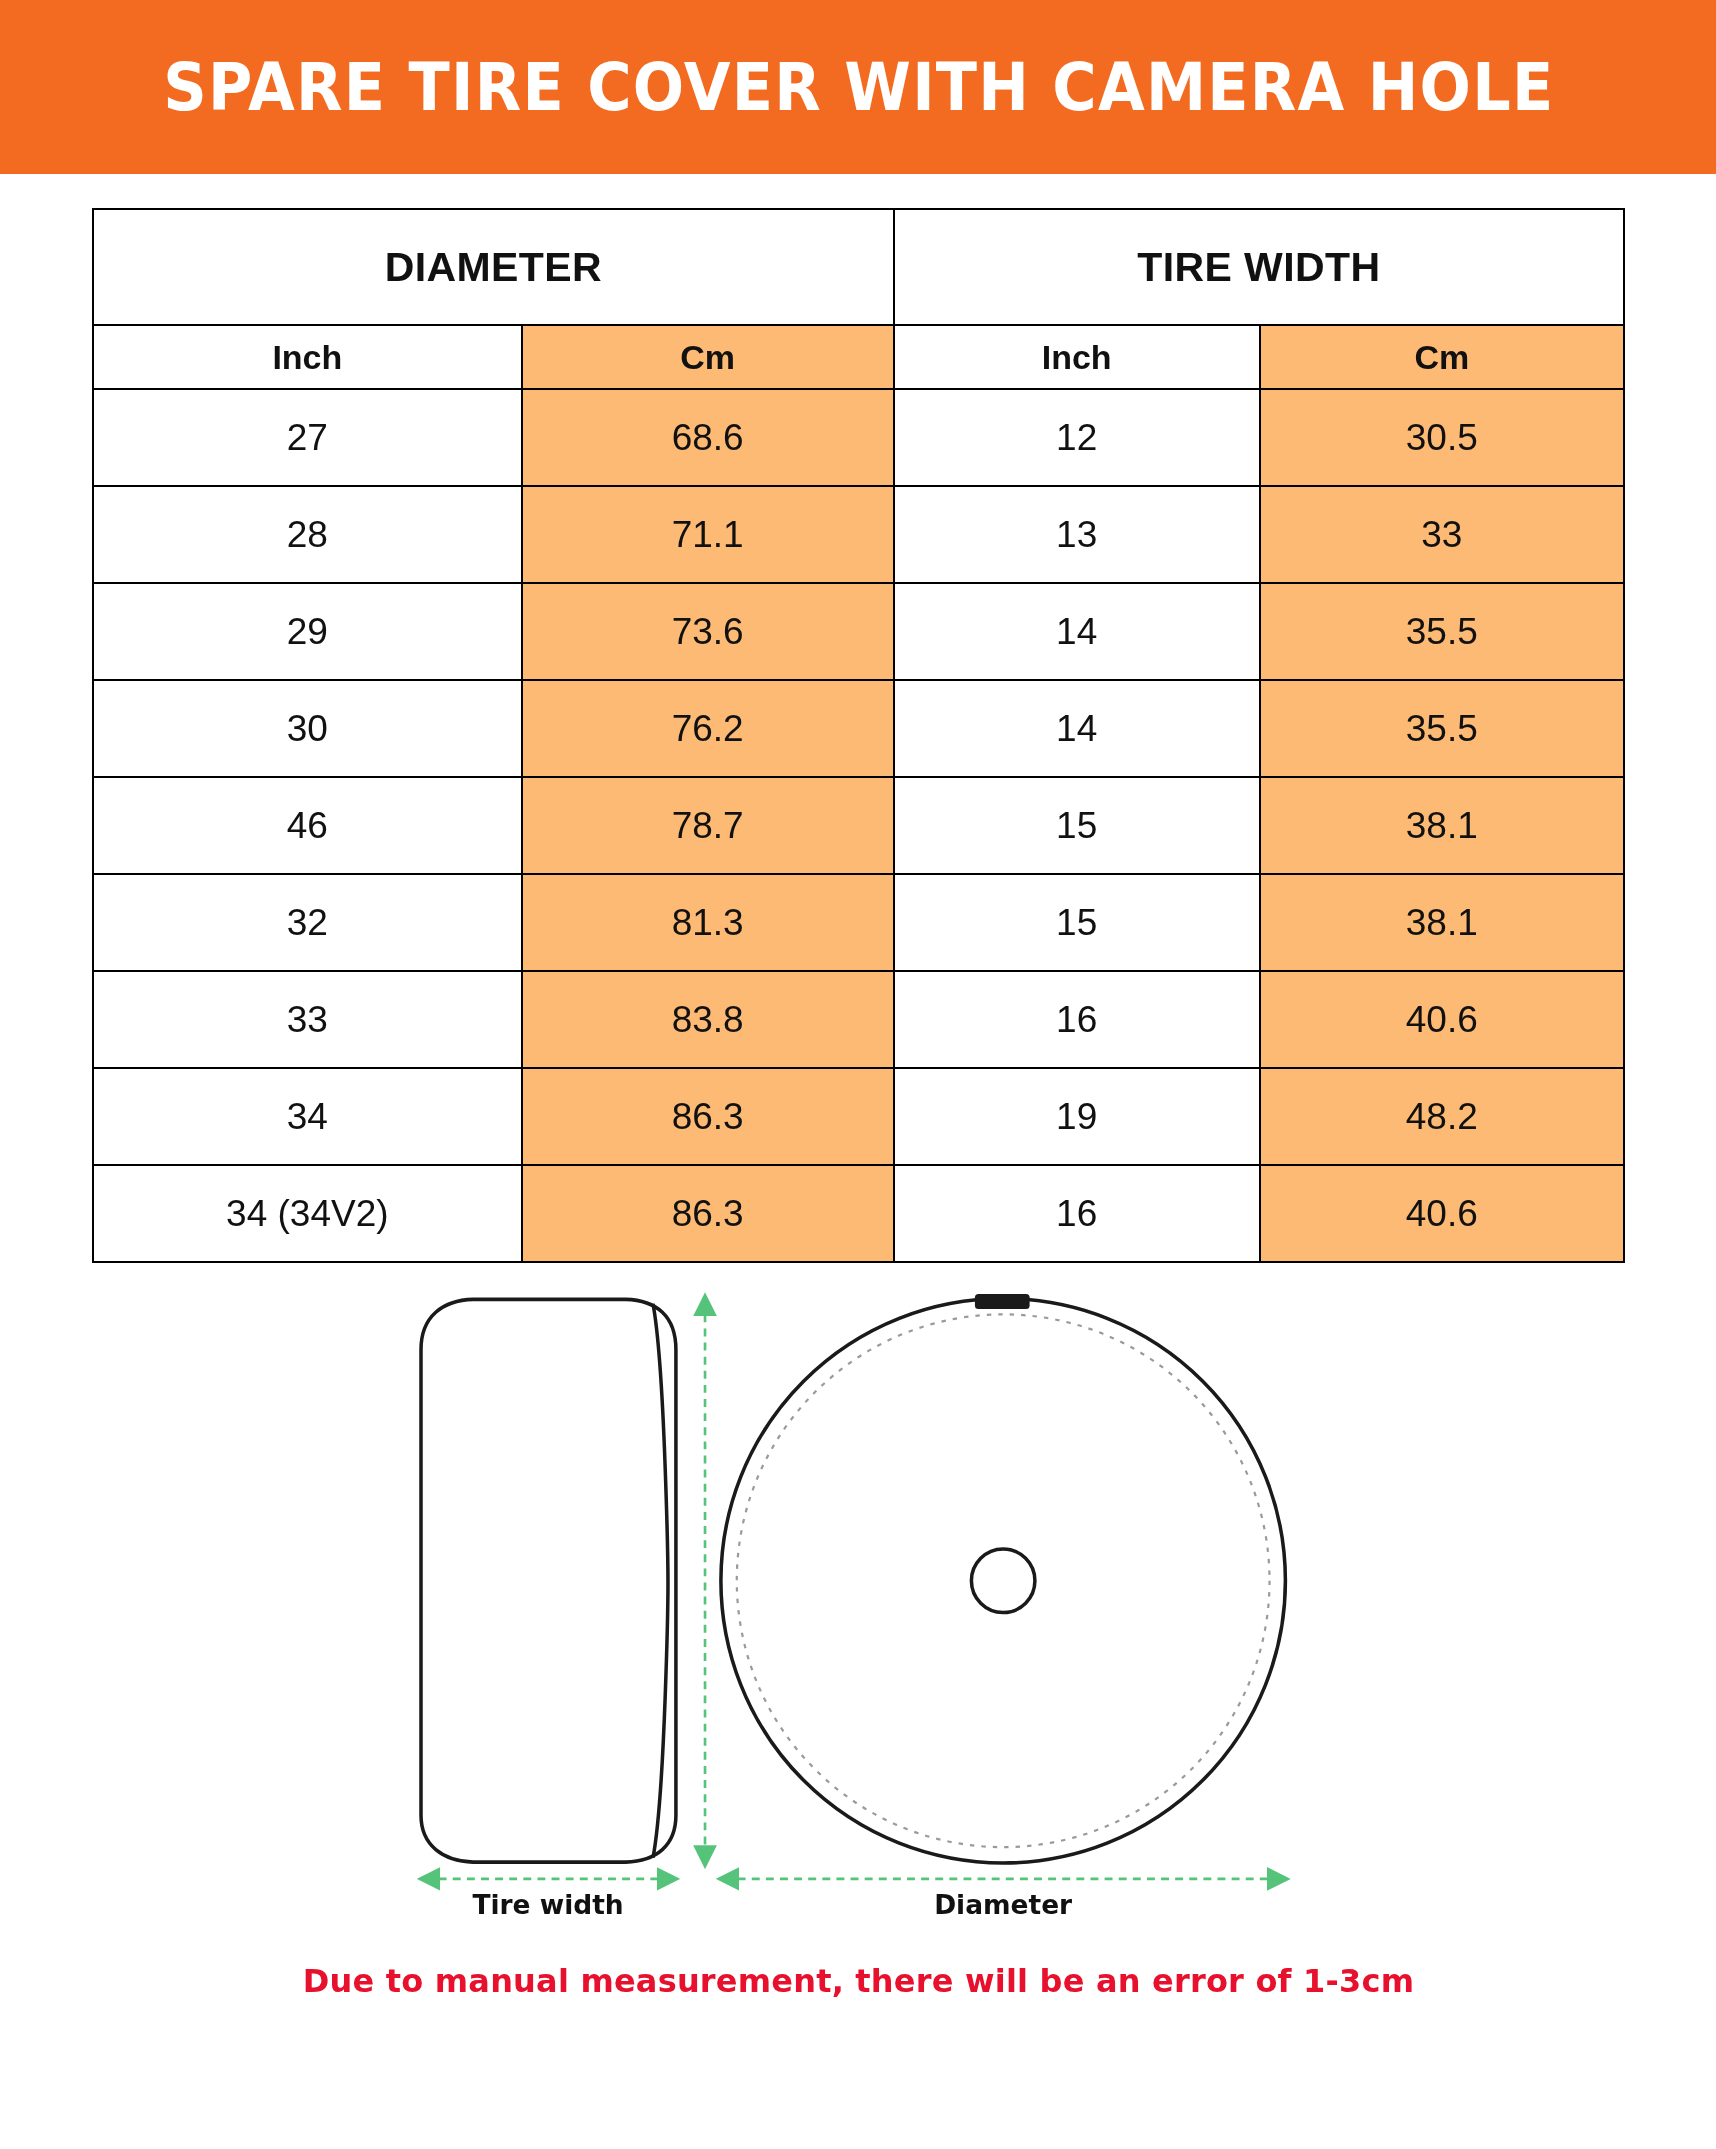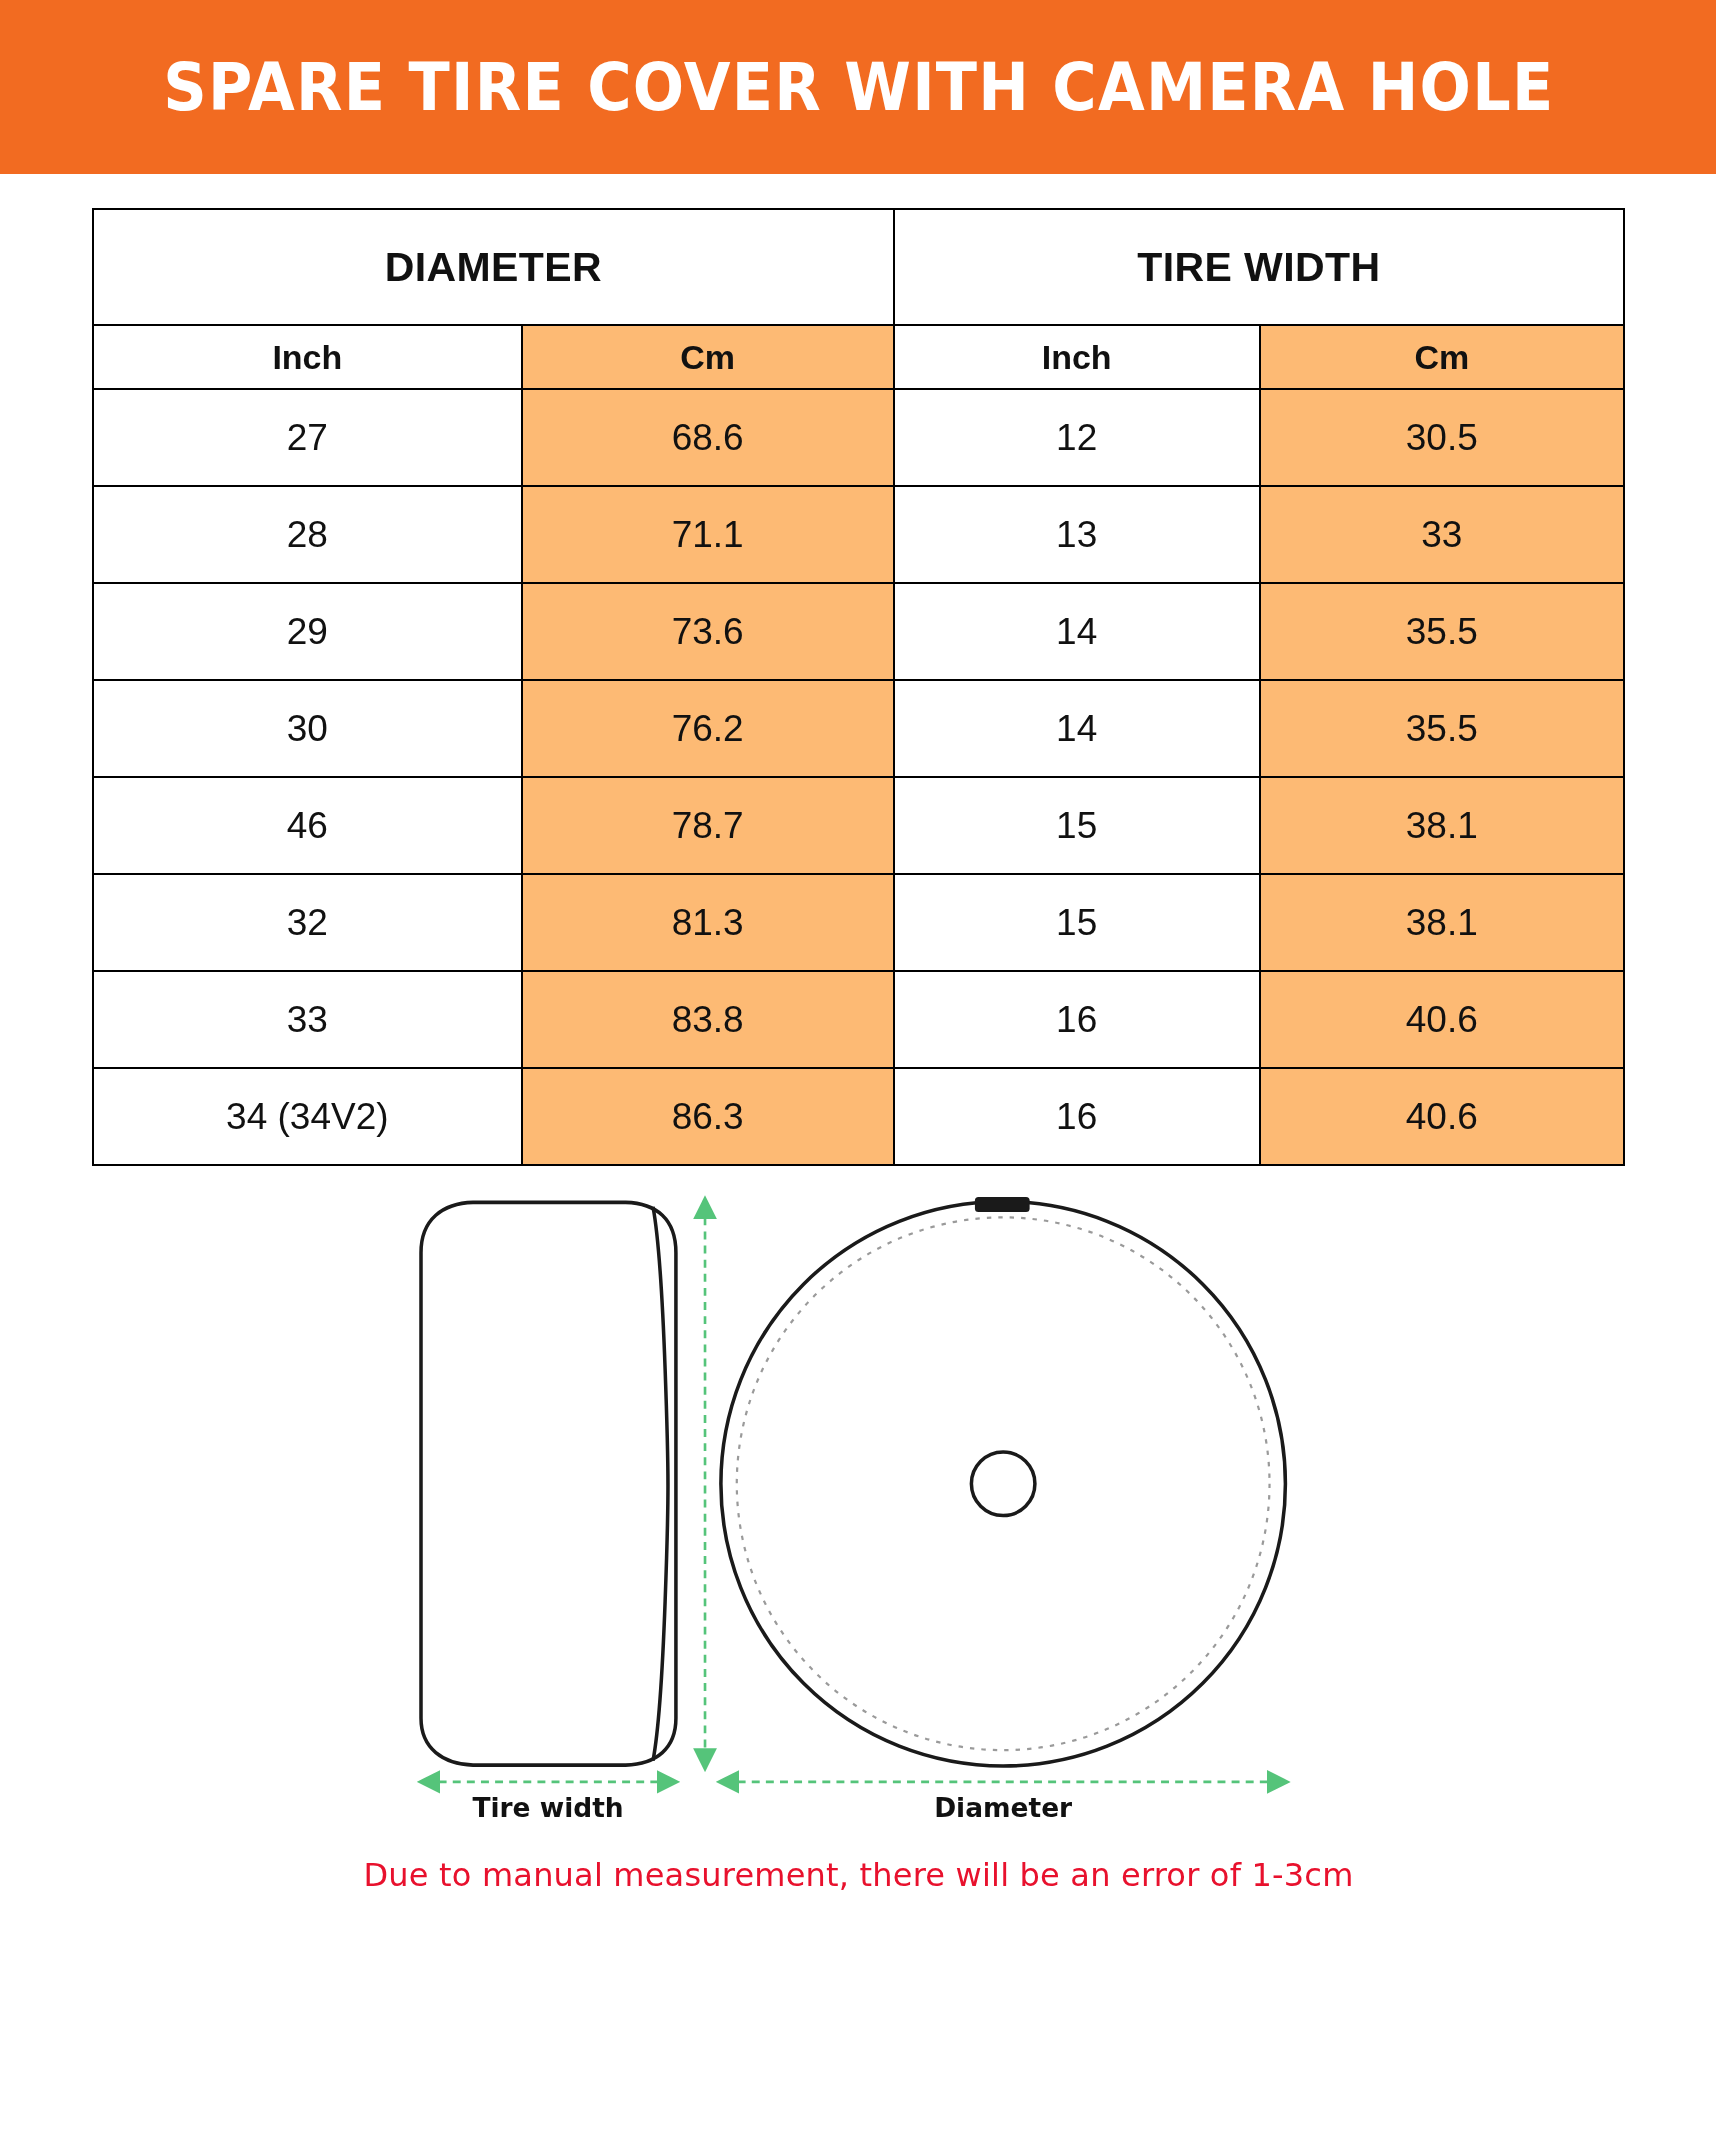--- a/index.html
+++ b/index.html
@@ -93,23 +93,23 @@
     font-weight: bold;
     font-size: 30px;
     fill: #111111;
   }
 
   
   .footnote {
     text-align: center;
     color: #E8112D;
     font-family: "DejaVu Sans", sans-serif;
-    font-weight: normal;
+    font-weight: bold;
     font-size: 32px;
-    margin-top: 14px;
+    margin-top: 23px;
     letter-spacing: 0.2px;
   }
 </style>
 </head>
 <body>
 
 <div class="banner">
   <div class="banner-title">SPARE TIRE COVER WITH CAMERA HOLE</div>
 </div>
 
@@ -167,20 +167,26 @@
         <td class="data-cell">32</td>
         <td class="data-cell shaded">81.3</td>
         <td class="data-cell">15</td>
         <td class="data-cell shaded">38.1</td>
       </tr>
       <tr>
         <td class="data-cell">33</td>
         <td class="data-cell shaded">83.8</td>
         <td class="data-cell">16</td>
         <td class="data-cell shaded">40.6</td>
+      </tr>
+      <tr>
+        <td class="data-cell">34</td>
+        <td class="data-cell shaded">86.3</td>
+        <td class="data-cell">19</td>
+        <td class="data-cell shaded">48.2</td>
       </tr>
       <tr>
         <td class="data-cell">34 (34V2)</td>
         <td class="data-cell shaded">86.3</td>
         <td class="data-cell">16</td>
         <td class="data-cell shaded">40.6</td>
       </tr>
     </tbody>
   </table>
 </div>

